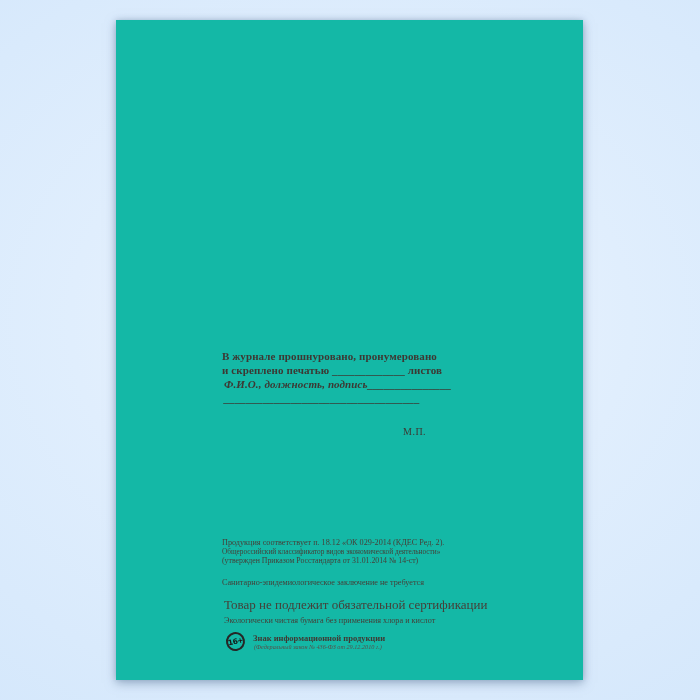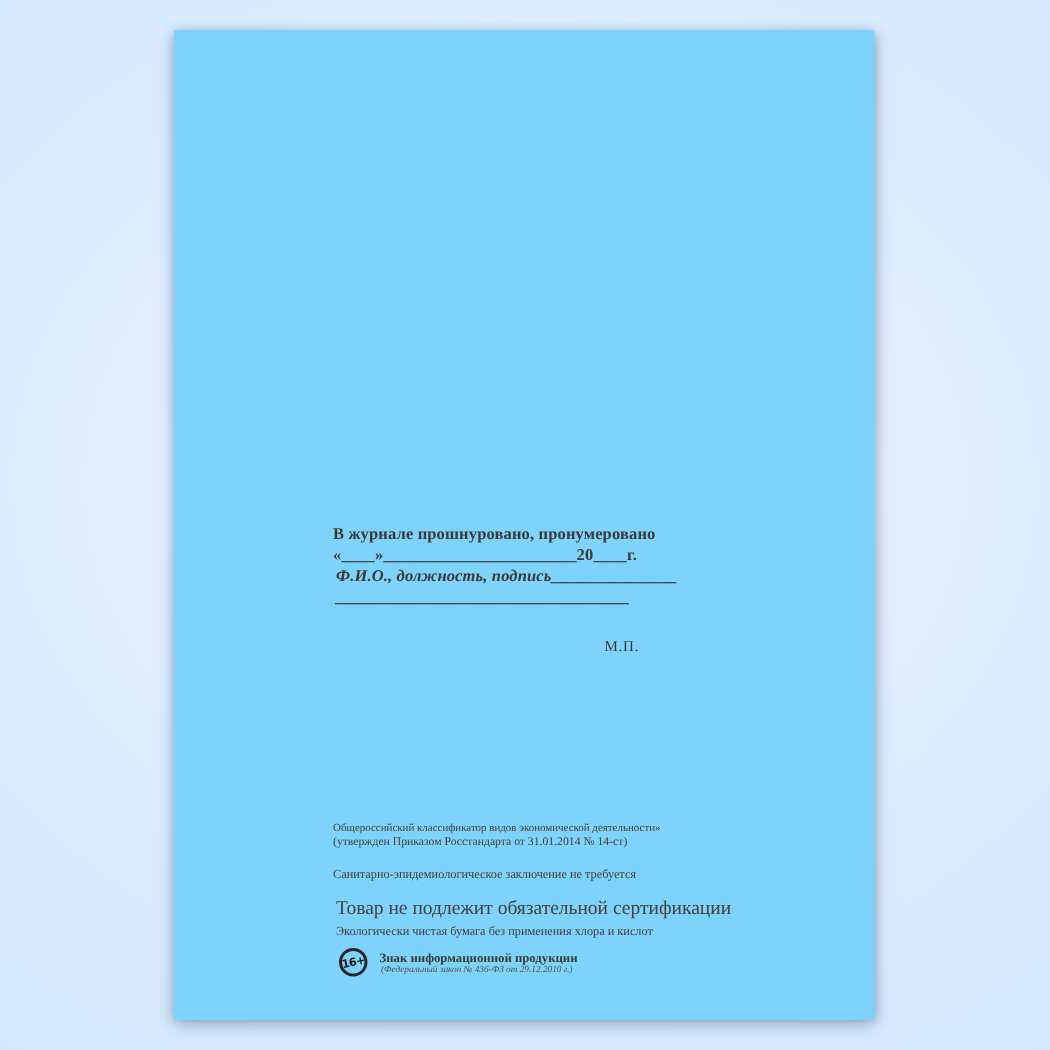--- a/index.html
+++ b/index.html
@@ -3,21 +3,21 @@
 <meta charset="utf-8">
 <style>
   html, body { margin: 0; padding: 0; }
   body {
     width: 700px; height: 700px; overflow: hidden; position: relative;
     font-family: "Liberation Serif", serif;
     background: radial-gradient(ellipse 95% 78% at 50% 46%, #eef5fe 0%, #e0eefd 42%, #d2e6fb 100%);
   }
   .page {
     position: absolute; left: 116px; top: 20px; width: 467px; height: 660px;
-    background: #7dd3fc;
+    background: #14b8a6;
     box-shadow: 0 3px 10px rgba(106, 132, 164, 0.60), 0 0 5px rgba(120, 145, 175, 0.35);
   }
   .stitch {
     position: absolute; left: 106px; top: 329px;
     color: #3d3833; font-weight: bold; font-size: 11px; line-height: 14px;
     white-space: nowrap; letter-spacing: 0.1px;
   }
   .stitch .indent { padding-left: 2px; font-style: italic; }
   .stamp {
     position: absolute; left: 287px; top: 406px;
@@ -42,27 +42,28 @@
   .info-law   { left: 138px; top: 623px; font-size: 6.2px; font-style: italic; color: #555049; }
 </style>
 </head>
 <body>
 
 <div>
   <div class="page">
 
     <div class="stitch">
       <div>В журнале прошнуровано, пронумеровано</div>
-      <div>«____»_______________________20____г.</div>
+      <div>и скреплено печатью _____________ листов</div>
       <div class="indent">Ф.И.О., должность, подпись_______________</div>
       <div class="indent">___________________________________</div>
     </div>
 
     <div class="stamp">М.П.</div>
 
+    <div class="ftext compliance1">Продукция соответствует п. 18.12 «ОК 029-2014 (КДЕС Ред. 2).</div>
     <div class="ftext compliance2">Общероссийский классификатор видов экономической деятельности»</div>
     <div class="ftext compliance3">(утвержден Приказом Росстандарта от 31.01.2014 № 14-ст)</div>
 
     <div class="ftext sanitary">Санитарно-эпидемиологическое заключение не требуется</div>
     <div class="ftext cert">Товар не подлежит обязательной сертификации</div>
     <div class="ftext eco">Экологически чистая бумага без применения хлора и кислот</div>
 
     <div class="badge">
       <span>16+</span>
     </div>

